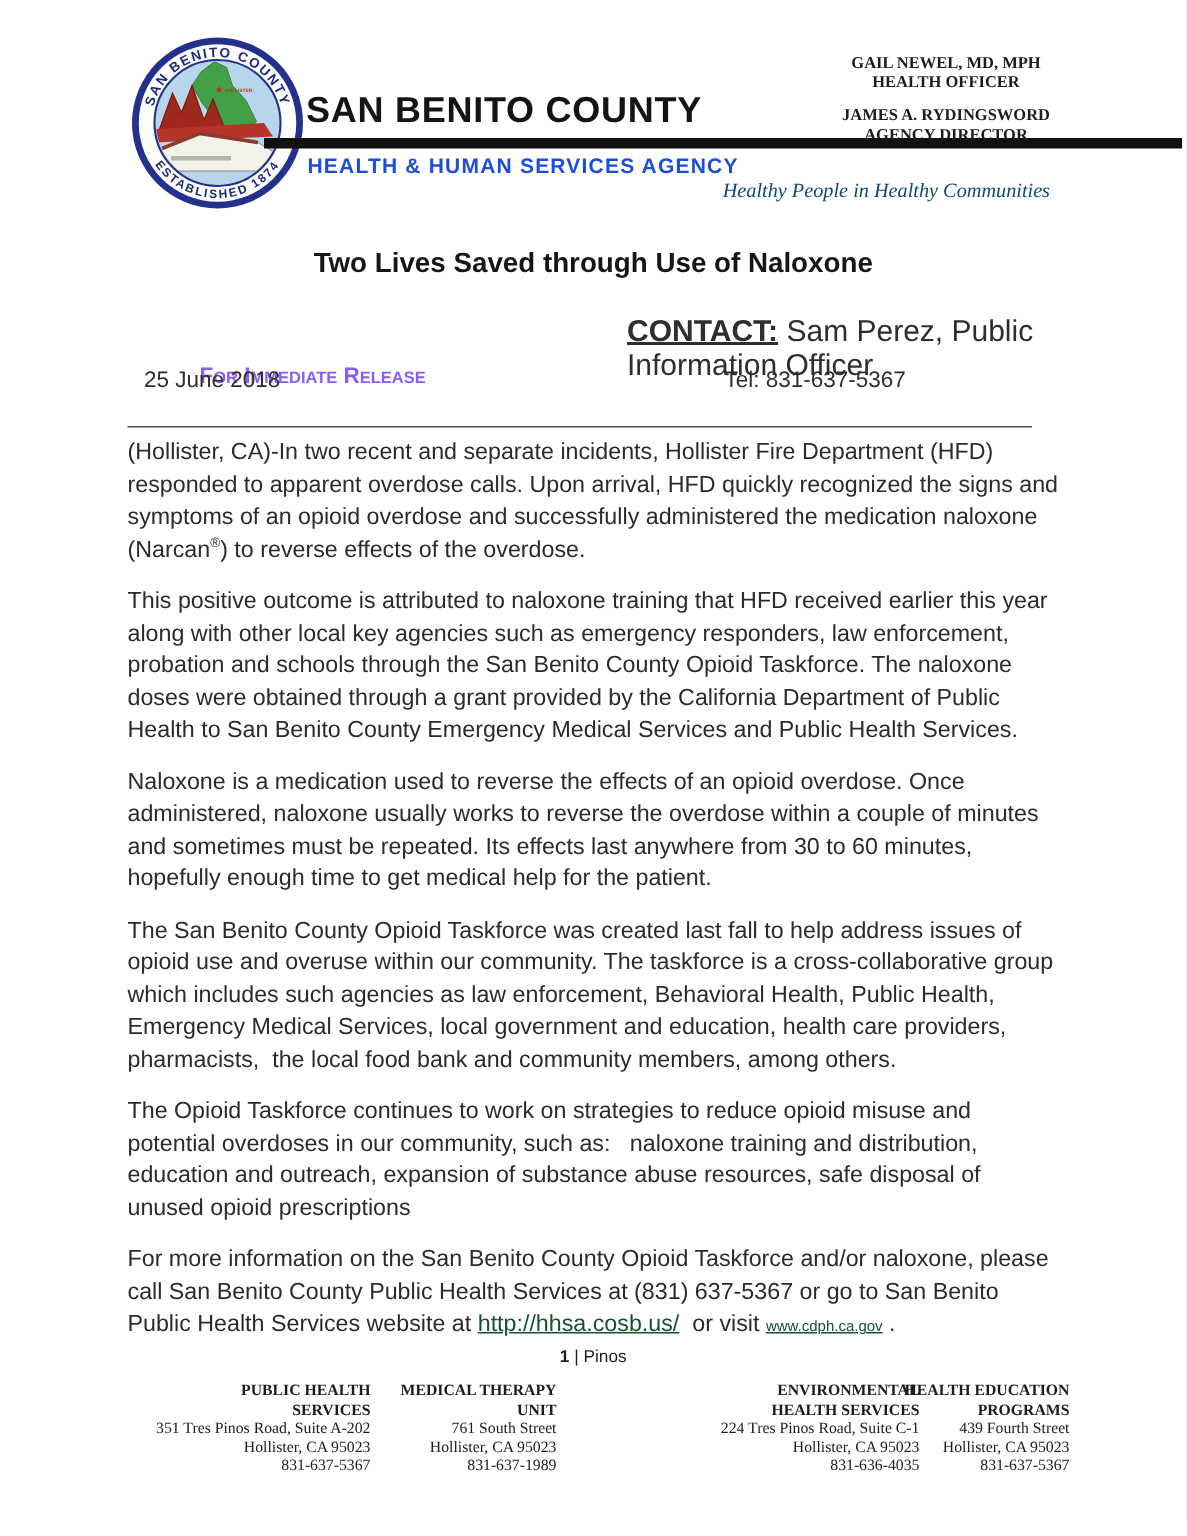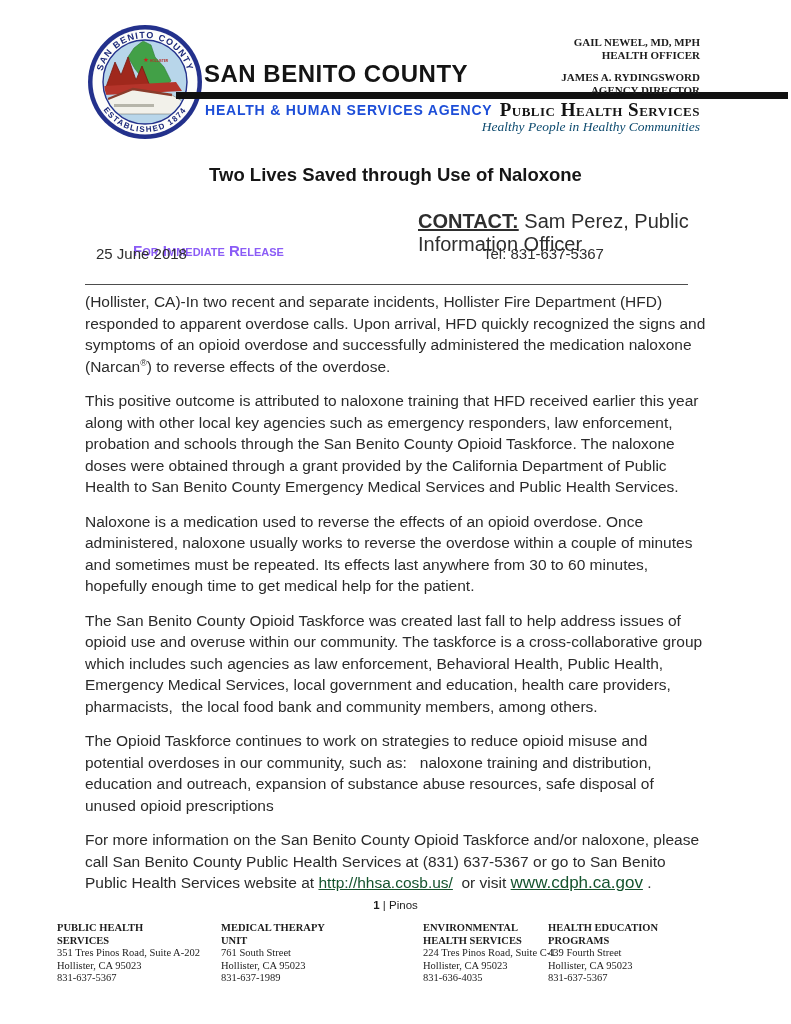--- a/index.html
+++ b/index.html
@@ -6,42 +6,42 @@
   .page{
     position:relative;width:791px;height:1024px;margin:0 auto;background:#ffffff;
     font-family:"Liberation Sans",sans-serif;color:#2e2e2e;overflow:hidden;
   }
   
   .seal{position:absolute;left:84px;top:24px;width:122px;height:116px;}
   .brand-title{position:absolute;left:204px;top:60px;font-size:24px;font-weight:bold;color:#141414;letter-spacing:.5px;}
   .black-bar{position:absolute;left:176px;top:92px;width:612px;height:7px;background:#111111;}
   .brand-sub{position:absolute;left:205px;top:102px;font-size:14px;font-weight:600;color:#1d4ed8;letter-spacing:.8px;}
   .officers{position:absolute;right:91px;top:36px;text-align:right;font-family:"Liberation Serif",serif;font-weight:bold;font-size:11px;color:#1c1c1c;line-height:12.5px;}
-  .officer-block{margin-bottom:10px;}
+  .officer-block{margin-bottom:10px;text-align:center;}
   .dept{position:absolute;right:91px;top:99px;font-family:"Liberation Serif",serif;font-weight:bold;font-variant:small-caps;font-size:19px;color:#141414;letter-spacing:.5px;}
   .tagline{position:absolute;right:91px;top:119px;font-family:"Liberation Serif",serif;font-style:italic;font-size:13.5px;color:#0c4a6e;}
   
   .doc-title{position:absolute;left:0;top:164px;width:100%;text-align:center;font-weight:bold;color:#161616;font-size:18.5px;line-height:22.5px;}
   
   .release-label{position:absolute;left:85px;top:242px;font-weight:bold;font-variant:small-caps;font-size:15px;color:#8b5cf6;margin-left:48px;}
   .release-date{position:absolute;left:96px;top:245px;font-size:15px;}
   .contact-line{position:absolute;left:418px;top:210px;font-size:20px;}
   .contact-label{font-weight:bold;text-decoration:underline;}
   .contact-tel{position:absolute;left:483px;top:245px;font-size:15px;}
   .divider{position:absolute;left:85px;top:284px;width:603px;height:1px;background:#4d4d4d;}
   
   .body-text{position:absolute;left:85px;top:291px;width:622px;font-size:15.5px;line-height:21.5px;color:#2b2b2b;}
   .body-text p{margin:0 0 13px 0;white-space:pre-wrap;}
   .body-text sup{font-size:9px;line-height:0;}
   a.doc-link{color:#14532d;text-decoration:underline;}
-  a.doc-link.small{font-size:17px;}
+  a.doc-link.small{font-size:10px;}
   
   .page-num{position:absolute;left:0;top:899px;width:100%;text-align:center;font-size:11.5px;color:#1c1c1c;}
   .page-num b{font-weight:bold;}
-  .foot-col{position:absolute;text-align:left;font-family:"Liberation Serif",serif;font-size:10.5px;line-height:12.5px;color:#1c1c1c;}
+  .foot-col{position:absolute;text-align:right;font-family:"Liberation Serif",serif;font-size:10.5px;line-height:12.5px;color:#1c1c1c;}
   .foot-col .fc-name{font-weight:bold;}
   .fc1{left:57px;top:922px;width:190px;}
   .fc2{left:221px;top:922px;width:150px;}
   .fc3{left:423px;top:922px;width:190px;}
   .fc4{left:548px;top:922px;width:165px;}
 </style>
 </head>
 <body>
 
 <div class="page">
@@ -83,21 +83,20 @@
     <div class="officer-block">
       <div>GAIL NEWEL, MD, MPH</div>
       <div>HEALTH OFFICER</div>
     </div>
     <div class="officer-block">
       <div>JAMES A. RYDINGSWORD</div>
       <div>AGENCY DIRECTOR</div>
     </div>
   </div>
 
-  <div class="dept">Public Health Services</div>
   <div class="tagline">Healthy People in Healthy Communities</div>
 
   <div class="doc-title">
     <div>Two Lives Saved through Use of Naloxone</div>
   </div>
 
   <div class="release-label">For Immediate Release</div>
   <div class="release-date">25 June 2018</div>
   <div class="contact-line"><span class="contact-label">CONTACT:</span><span> Sam Perez, Public Information Officer</span></div>
   <div class="contact-tel">Tel: 831-637-5367</div>

